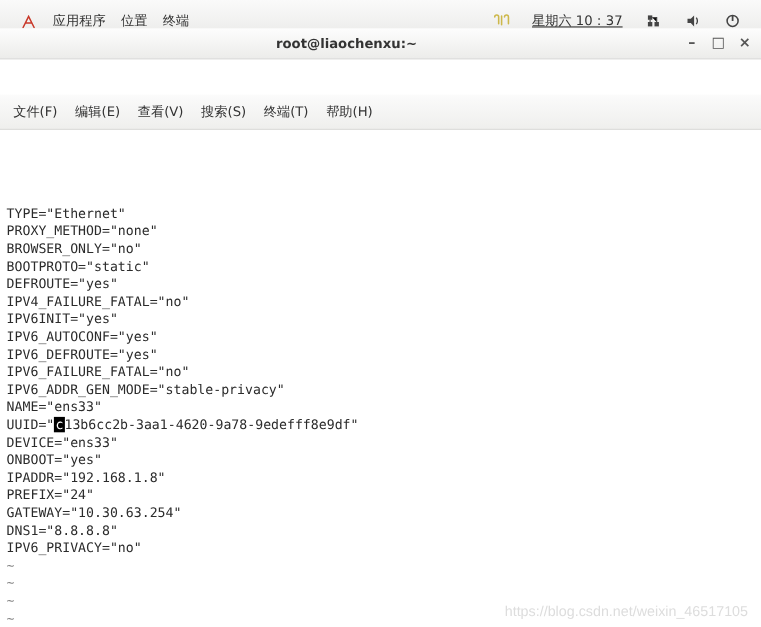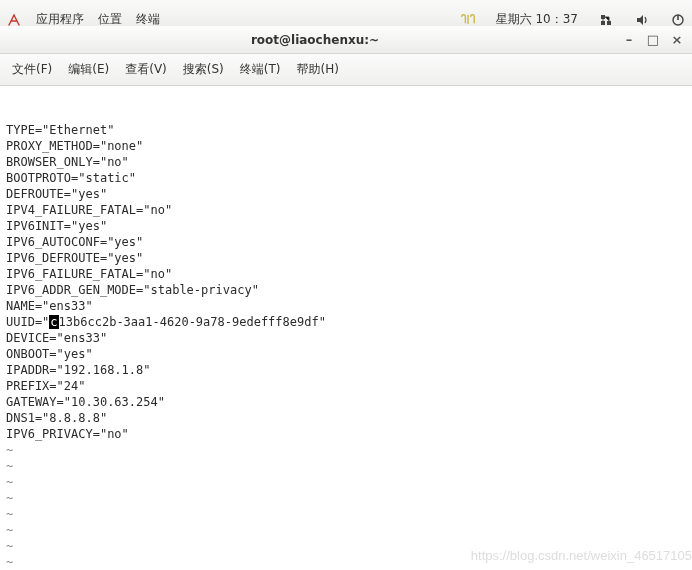--- a/index.html
+++ b/index.html
@@ -13,38 +13,39 @@
       overflow: hidden;
       position: relative;
     }
     
     .panel {
       height: 40px;
       background: linear-gradient(#fafafa, #e8e8e6);
       border-bottom: 1px solid #c8c8c6;
       display: flex;
       align-items: center;
-      padding: 0 6px;
+      padding: 0 18px;
       font-size: 12px;
       color: #333;
     }
     .panel-left { display: flex; align-items: center; gap: 14px; }
-    .panel-right { margin-left: auto; display: flex; align-items: flex-end; gap: 20px; }
+    .panel-right { margin-left: auto; display: flex; align-items: flex-start; gap: 20px; text-decoration: underline; }
     .panel-icon { display: inline-flex; align-items: center; justify-content: center; width: 16px; height: 16px; }
     .panel-item { cursor: default; }
     
     .window {
       position: absolute;
       top: 26px;
       left: 0;
       right: 0;
       bottom: 0;
       background: #fff;
       display: flex;
       flex-direction: column;
+      gap: 32px;
     }
     .titlebar {
       height: 28px;
       background: linear-gradient(#fdfdfd, #ececea);
       border-bottom: 1px solid #d6d6d4;
       display: flex;
       align-items: center;
       padding: 0 8px;
       font-weight: bold;
       font-size: 12px;
@@ -80,21 +81,21 @@
     .line { height: 16px; }
     .cursor-char {
       background: #000;
       color: #fff;
       padding: 0 1px;
     }
     .tilde { color: #888; }
     .watermark {
       position: absolute;
       bottom: 6px;
-      right: 0;
+      right: 12px;
       font-size: 13px;
       color: #ddd;
       font-family: sans-serif;
       pointer-events: none;
     }
   </style>
 </head>
 <body>
 
 <div class="panel">

